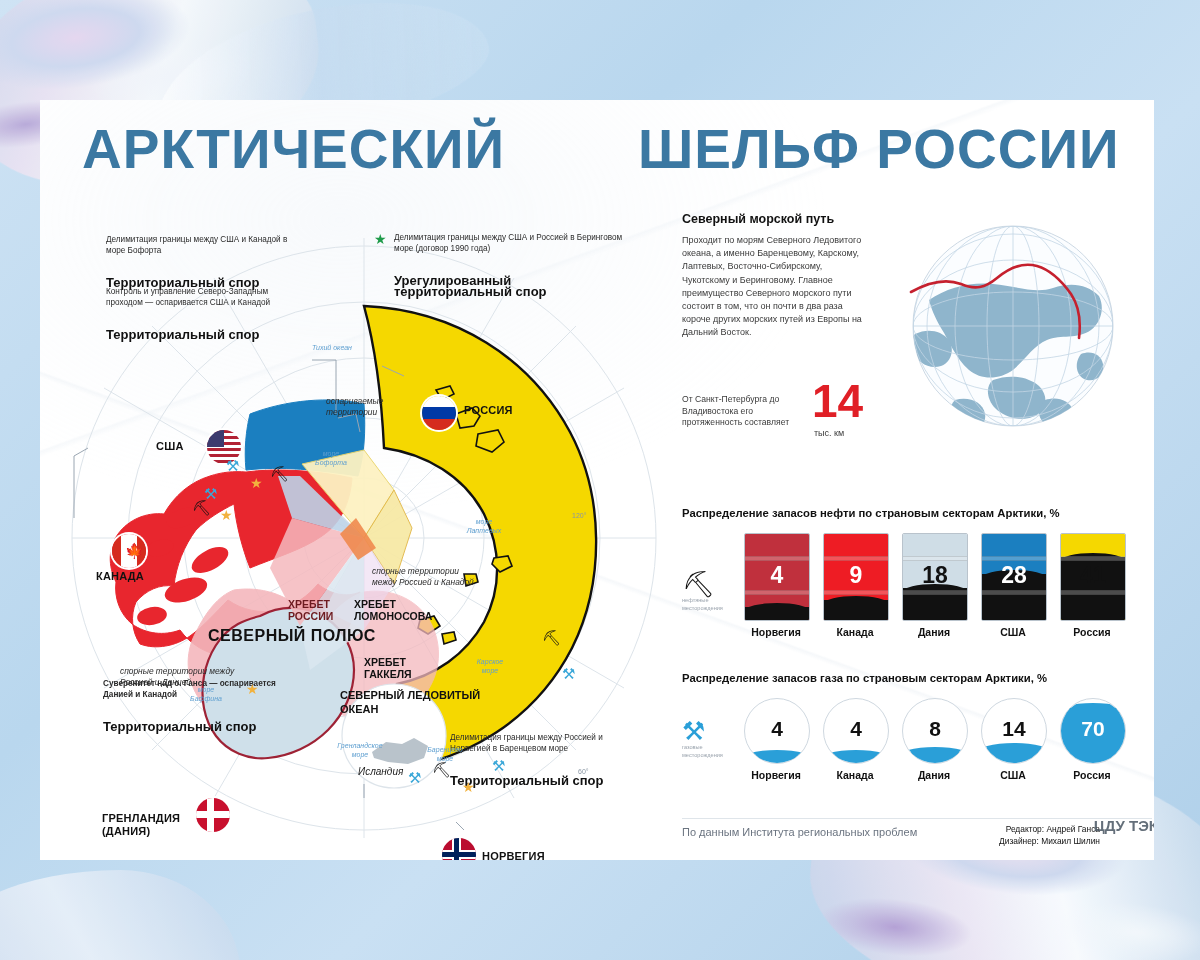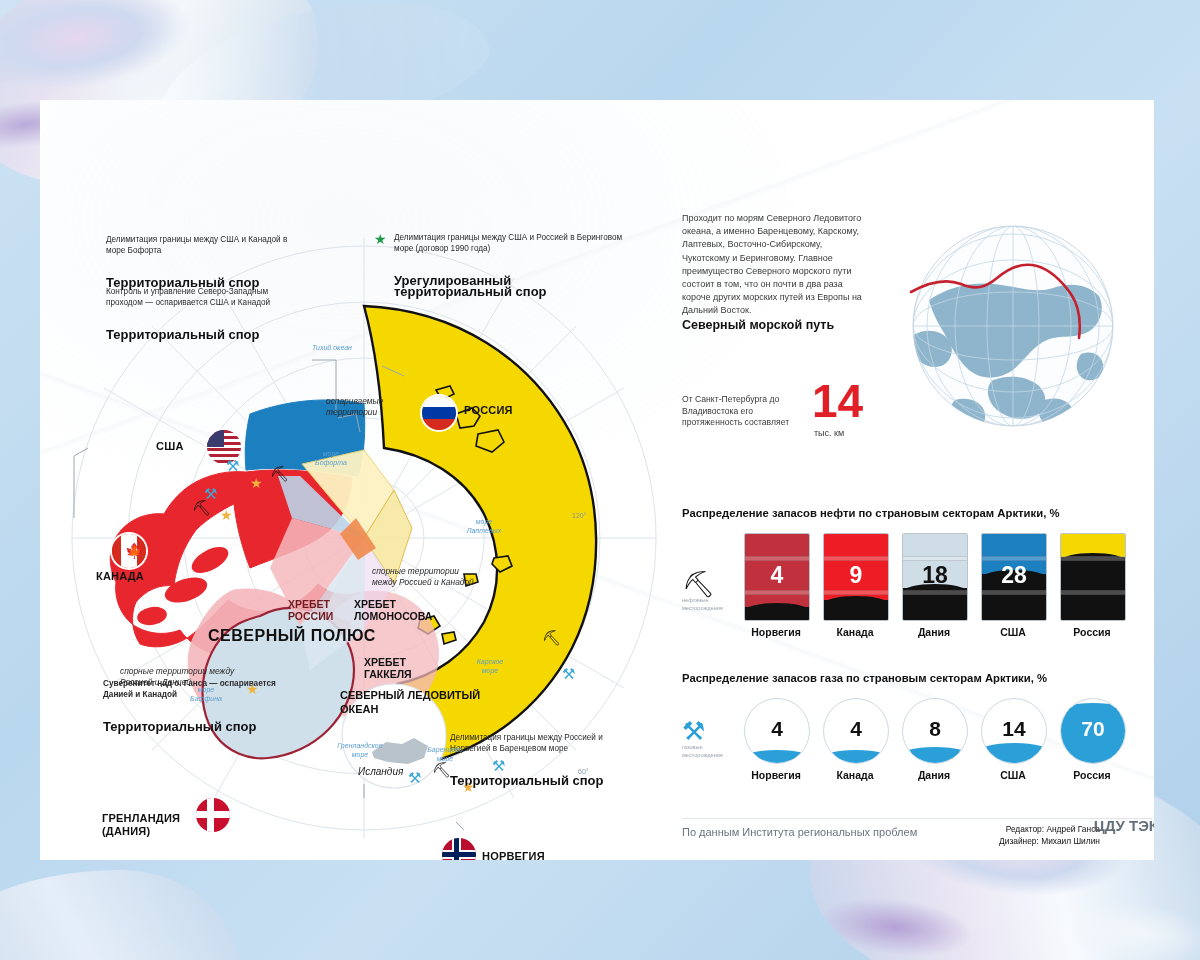--- a/index.html
+++ b/index.html
@@ -126,20 +126,24 @@
 <div id="bg-frame">
   <div class="blob" id="blob-tl"></div>
   <div class="blob" id="blob-tl2"></div>
   <div class="blob" id="blob-br"></div>
   <div class="blob" id="blob-bl"></div>
 </div>
 
 <div id="card">
   <div class="watermark"></div>
 
+  <div id="title-row">
+    <div class="title-word" id="title-1">АРКТИЧЕСКИЙ</div>
+    <div class="title-word" id="title-2">ШЕЛЬФ РОССИИ</div>
+  </div>
 
   <div id="map-area">
 
     <svg id="map-grid" viewBox="0 0 608 620">
       <defs>
         <clipPath id="disc">
             <circle cx="300" cy="320" r="235"></circle>
           </clipPath>
       </defs>
 
@@ -358,22 +362,22 @@
           <ellipse cx="128" cy="122" rx="86" ry="100"></ellipse>
           <line x1="128" y1="22" x2="128" y2="222"></line>
           <line x1="28" y1="122" x2="228" y2="122"></line>
         </g>
         <path d="M26,88 C44,78 60,74 76,80 C90,86 100,84 112,74
                  C124,64 138,58 152,62 C166,66 176,76 186,90
                  C194,102 196,118 194,134" stroke="#c5202e" stroke-width="2.6" fill="none" stroke-linecap="round"></path>
       </svg>
     </div>
 
+    <div id="nsr-title">Северный морской путь</div>
     <div id="nsr-text">Проходит по морям Северного Ледовитого океана, а именно Баренцевому, Карскому, Лаптевых, Восточно-Сибирскому, Чукотскому и Беринговому. Главное преимущество Северного морского пути состоит в том, что он почти в два раза короче других морских путей из Европы на Дальний Восток.</div>
-    <div id="nsr-title">Северный морской путь</div>
 
     <div id="stat">
       <div id="stat-label">От Санкт-Петербурга до Владивостока его протяженность составляет</div>
       <div id="stat-num">14</div>
       <div id="stat-unit">тыс. км</div>
     </div>
 
     <div id="oil-block">
       <div class="chart-title">Распределение запасов нефти по страновым секторам Арктики, %</div>
       <div style="display:flex;align-items:flex-end;">

